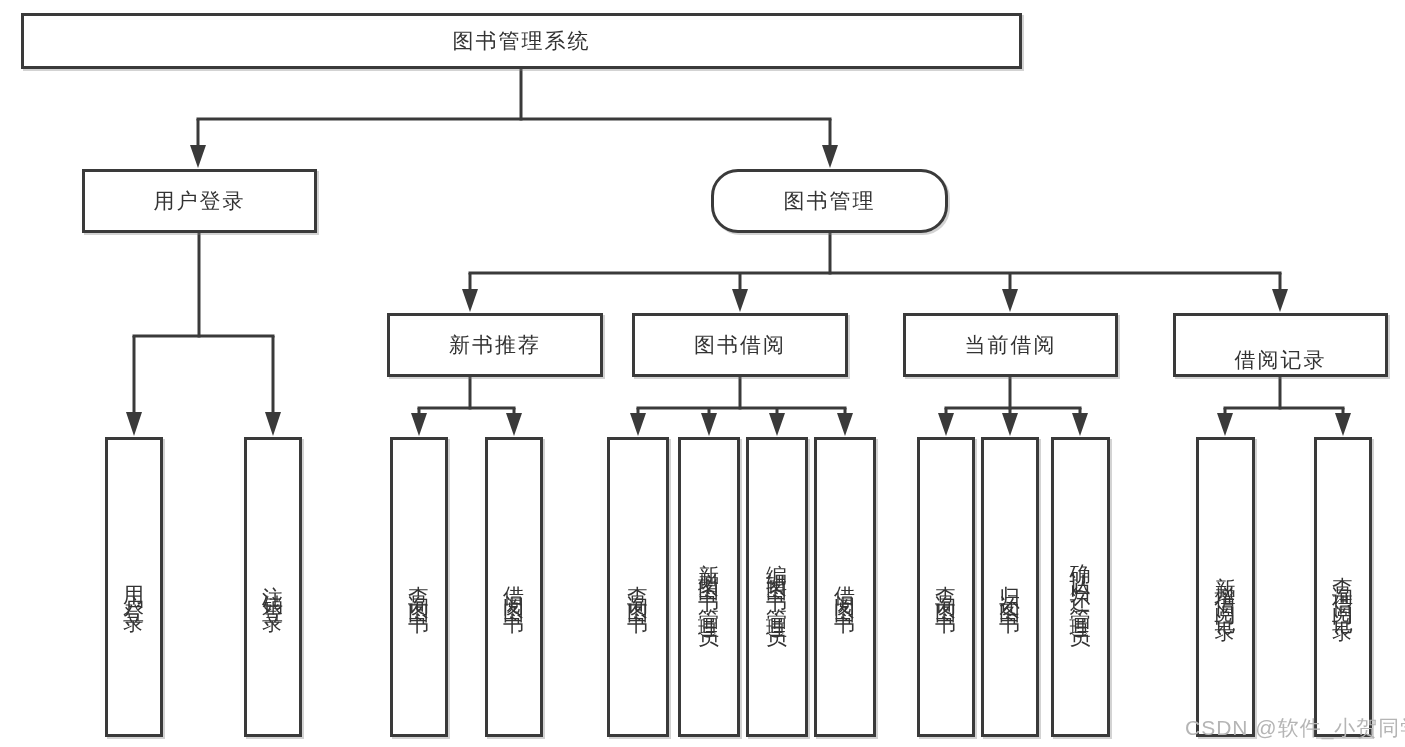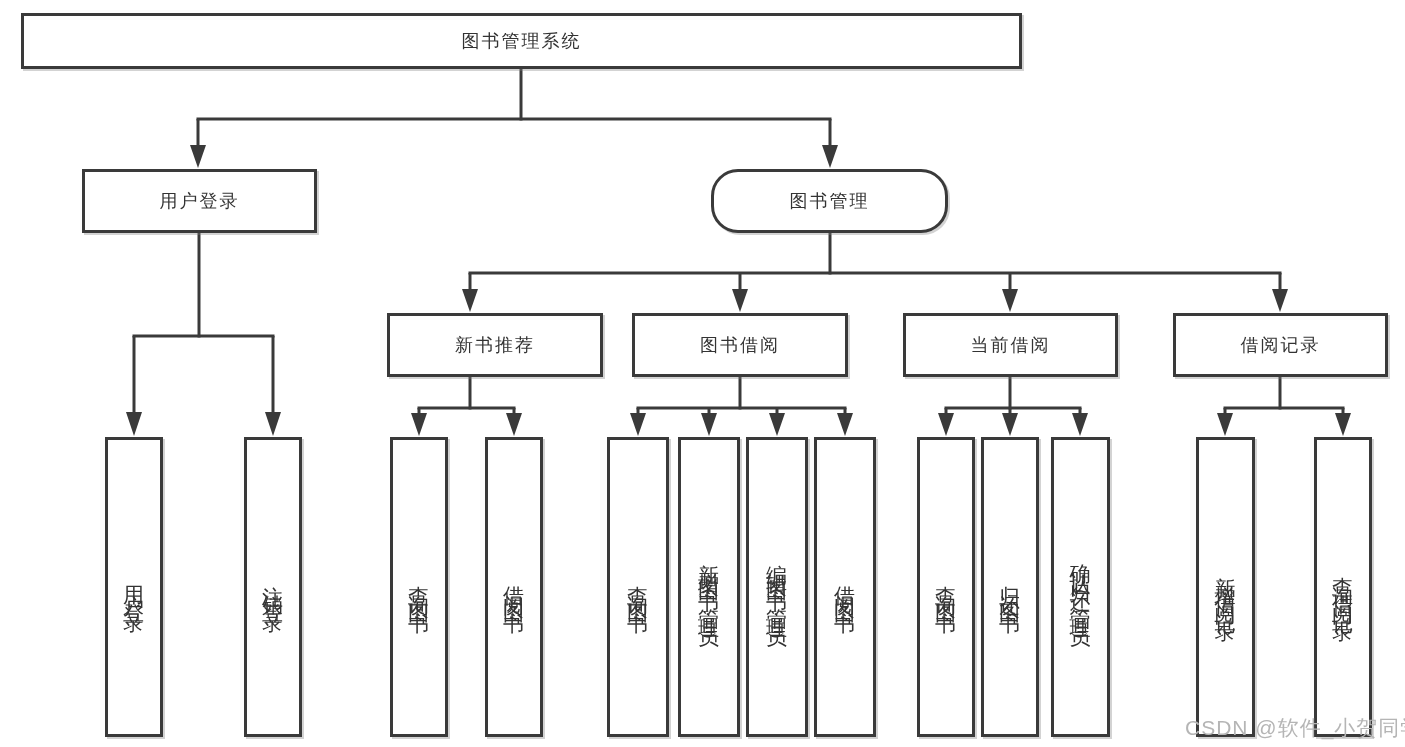--- a/index.html
+++ b/index.html
@@ -22,21 +22,21 @@
     pointer-events:none;
   }
   .connectors line{stroke:currentColor;stroke-width:3;}
   .connectors polygon{fill:currentColor;}
   .hbox{
     position:absolute;
     box-sizing:border-box;
     border:3px solid var(--line);
     background:var(--bg);
     display:flex;align-items:center;justify-content:center;
-    font-size:18px;letter-spacing:2px;color:var(--text);
+    font-size:21px;letter-spacing:2px;color:var(--text);
     box-shadow:2px 2px 0 rgba(130,130,130,0.35);
   }
   .vbox{
     position:absolute;
     box-sizing:border-box;
     border:3px solid var(--line);
     background:var(--bg);
     display:flex;align-items:center;justify-content:center;
     box-shadow:2px 2px 0 rgba(130,130,130,0.35);
   }
@@ -153,21 +153,21 @@
 
   <div class="hbox" style="left:362px;top:313px;width:216px;height:64px;margin-left:25px;">
     <span>新书推荐</span>
   </div>
   <div class="hbox" style="left:632px;top:313px;width:216px;height:64px;">
     <span>图书借阅</span>
   </div>
   <div class="hbox" style="left:903px;top:313px;width:215px;height:64px;">
     <span>当前借阅</span>
   </div>
-  <div class="hbox" style="left:1173px;top:313px;width:215px;height:64px;">
+  <div class="hbox" style="left:1173px;top:313px;width:215px;height:64px;align-items:flex-end;">
     <span>借阅记录</span>
   </div>
 
   <div class="vbox" style="left:105px;top:437px;width:58px;height:300px;">
     <span class="vlabel">用户登录</span>
   </div>
   <div class="vbox" style="left:244px;top:437px;width:58px;height:300px;">
     <span class="vlabel">注销登录</span>
   </div>
 

